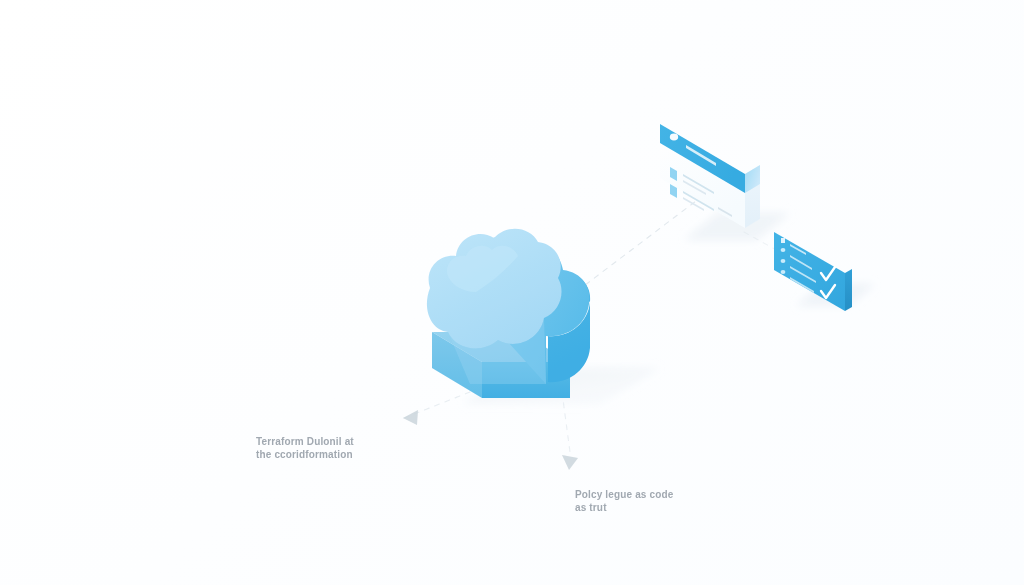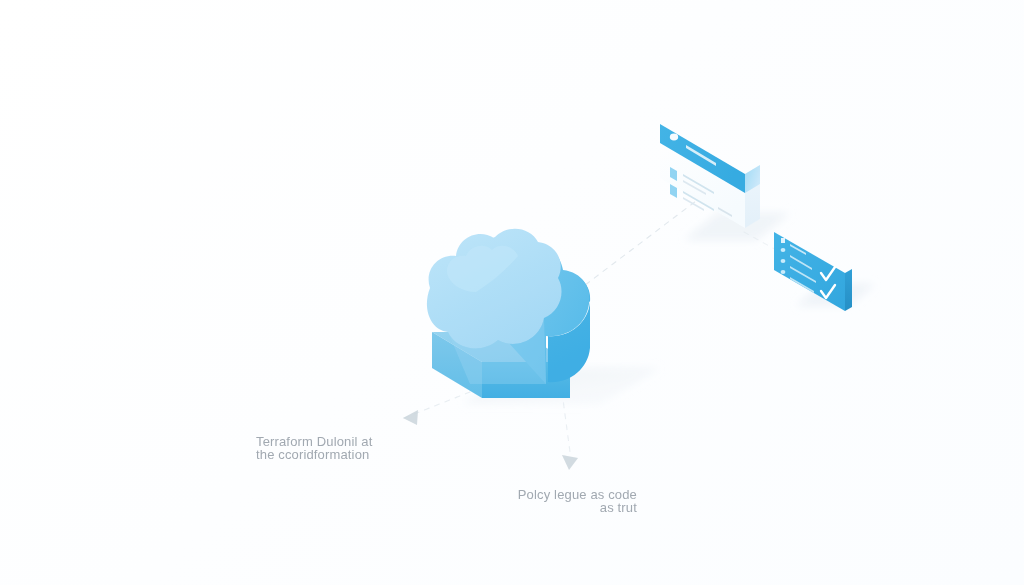--- a/index.html
+++ b/index.html
@@ -24,37 +24,38 @@
     position: absolute;
     left: 0;
     top: 0;
     width: 1024px;
     height: 585px;
     display: block;
   }
   .caption {
     position: absolute;
     color: #9aa2ab;
-    font-size: 13px;
+    font-size: 10px;
     line-height: 12.5px;
     letter-spacing: 0.15px;
     white-space: pre-line;
     filter: blur(0.28px);
     opacity: 0.93;
+    font-weight: bold;
   }
   #caption-terraform {
     left: 256px;
     top: 436px;
     text-align: left;
     width: 140px;
   }
   #caption-policy {
-    left: 517px;
+    left: 575px;
     top: 489px;
-    text-align: right;
+    text-align: left;
     width: 120px;
   }
 </style>
 </head>
 <body>
 
 <div id="scene">
 
   <svg id="scene-svg" viewBox="0 0 1024 585" xmlns="http://www.w3.org/2000/svg">
     <defs>

